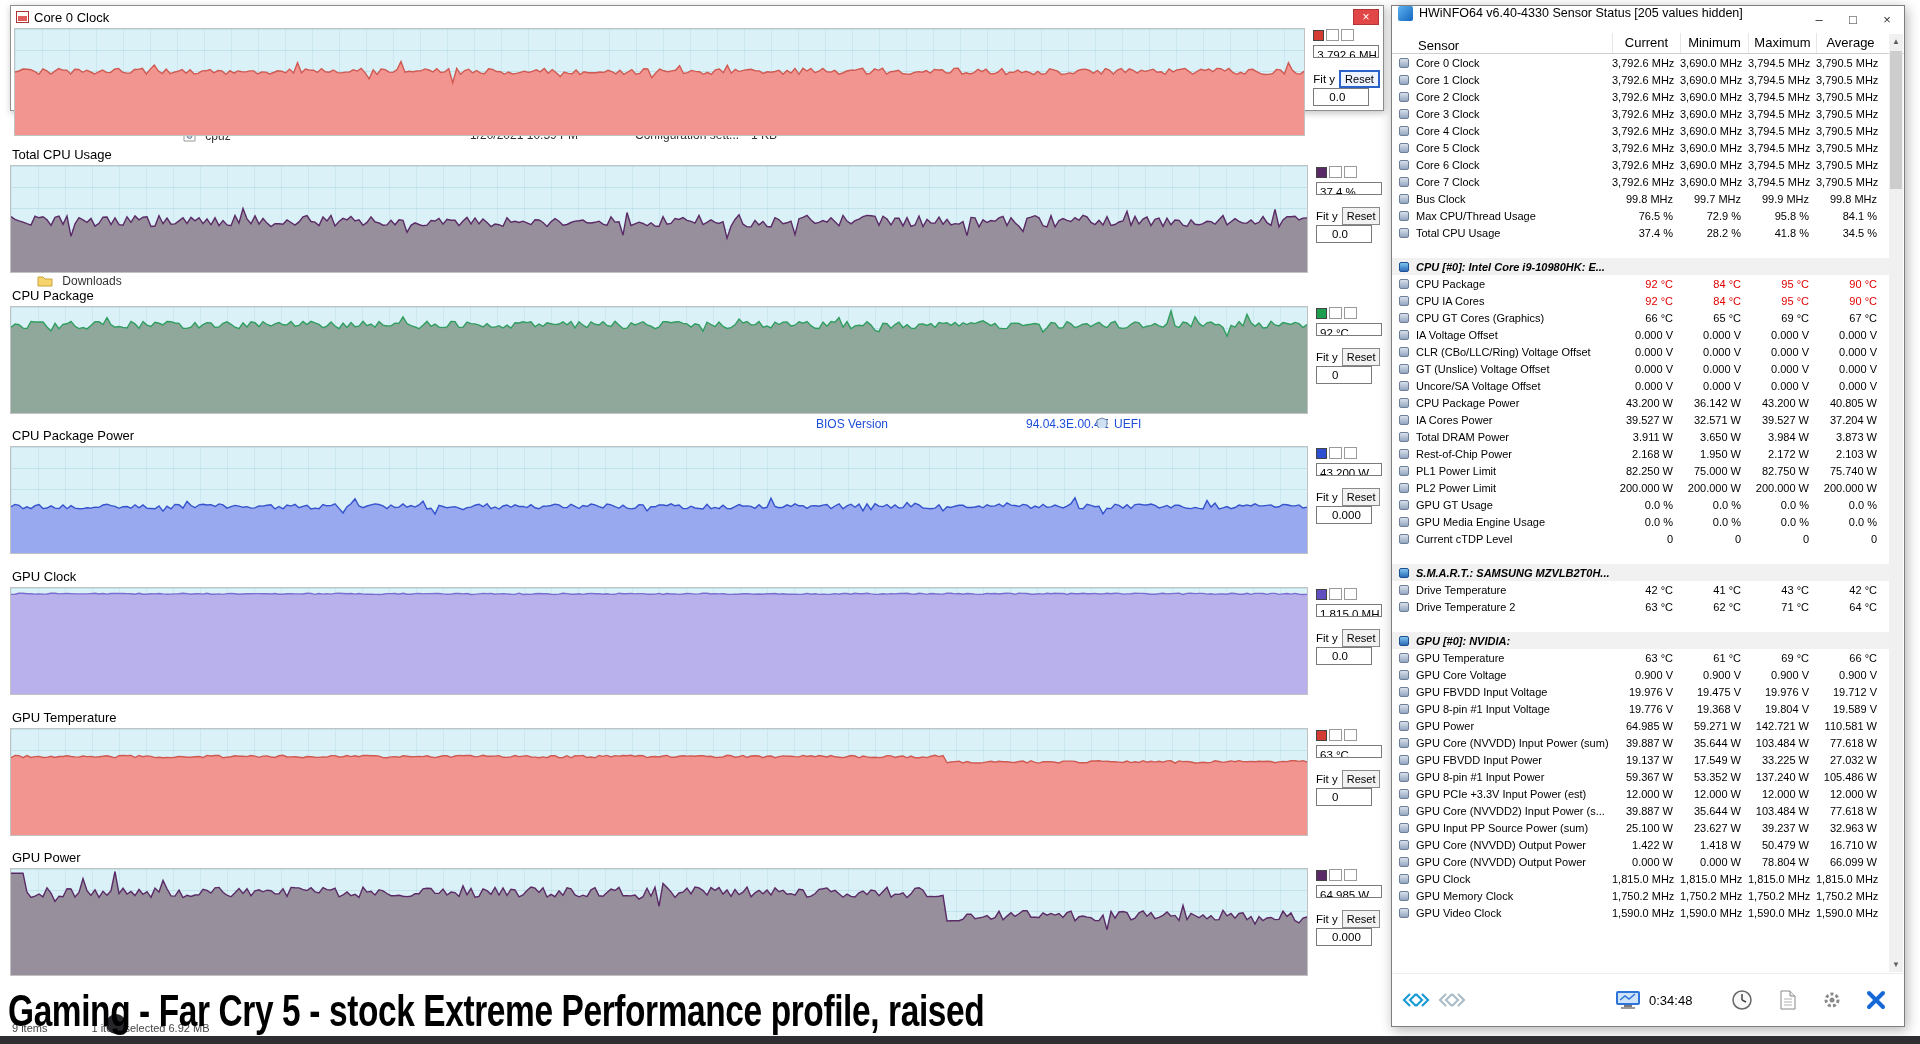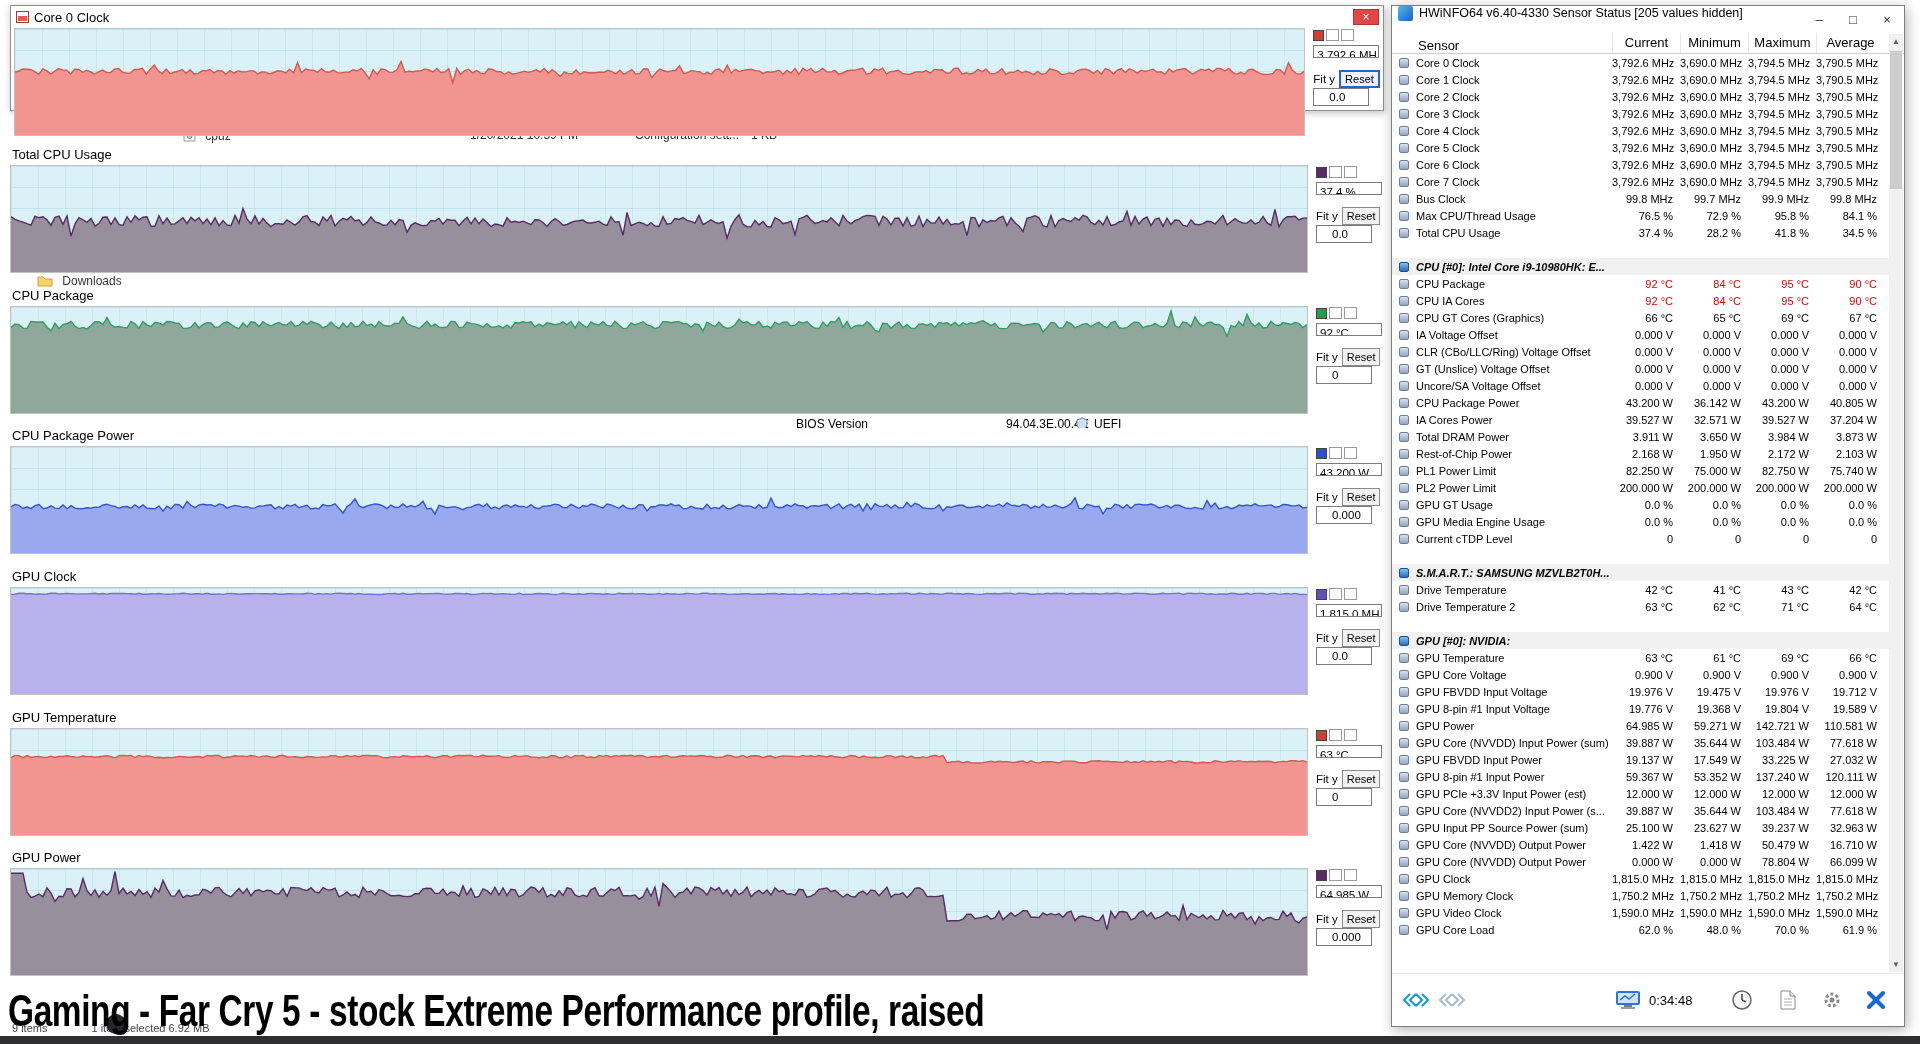--- a/index.html
+++ b/index.html
@@ -87,21 +87,21 @@
   <span style="position:absolute;left:287px">1/20/2021 10:59 PM</span>
   <span style="position:absolute;left:452px">Configuration sett...</span>
   <span style="position:absolute;left:568px">1 KB</span>
 </div>
 <div class="frag" style="left:37px;top:274px">
   <span class="ficon"><svg width="16" height="13">
         <path d="M1 3h5l2 2h7v7H1z" fill="#f7d36b" stroke="#caa23f"></path>
       </svg></span>
   <span>Downloads</span>
 </div>
-<div class="frag" style="left:796px;top:417px;color:#000000">
+<div class="frag" style="left:816px;top:417px;color:#1d4ed8">
   <span>BIOS Version</span>
   <span style="position:absolute;left:210px">94.04.3E.00.4E</span>
   <span style="position:absolute;left:280px" class="ficon"><svg width="12" height="13">
         <path d="M6 1l5 2v4c0 3-2 5-5 5S1 10 1 7V3z" fill="#cfe0f2" stroke="#6c87a8"></path>
       </svg></span>
   <span style="position:absolute;left:298px">UEFI</span>
 </div>
 
 <div id="panels">
   <div class="panel windowed" style="top: 5px;">
@@ -690,21 +690,21 @@
         <span class="sval">27.032 W</span>
       </div>
       <div class="srow">
         <span class="sicon">
           <span class="iconchip"></span>
         </span>
         <span class="sname">GPU 8-pin #1 Input Power</span>
         <span class="sval">59.367 W</span>
         <span class="sval">53.352 W</span>
         <span class="sval">137.240 W</span>
-        <span class="sval">120.111 W</span>
+        <span class="sval">105.486 W</span>
       </div>
       <div class="srow">
         <span class="sicon">
           <span class="iconchip"></span>
         </span>
         <span class="sname">GPU PCIe +3.3V Input Power (est)</span>
         <span class="sval">12.000 W</span>
         <span class="sval">12.000 W</span>
         <span class="sval">12.000 W</span>
         <span class="sval">12.000 W</span>
@@ -771,30 +771,20 @@
       </div>
       <div class="srow">
         <span class="sicon">
           <span class="iconchip"></span>
         </span>
         <span class="sname">GPU Video Clock</span>
         <span class="sval">1,590.0 MHz</span>
         <span class="sval">1,590.0 MHz</span>
         <span class="sval">1,590.0 MHz</span>
         <span class="sval">1,590.0 MHz</span>
-      </div>
-      <div class="srow">
-        <span class="sicon">
-          <span class="iconchip"></span>
-        </span>
-        <span class="sname">GPU Core Load</span>
-        <span class="sval">62.0 %</span>
-        <span class="sval">48.0 %</span>
-        <span class="sval">70.0 %</span>
-        <span class="sval">61.9 %</span>
       </div>
     </div>
   <div class="hw-scroll">
     <span class="arr up">▲</span>
     <span class="hw-thumb"></span>
     <span class="arr down">▼</span>
   </div>
   <div class="hw-toolbar">
     <span class="tb tb-arrows1">
       <svg width="28" height="16">

